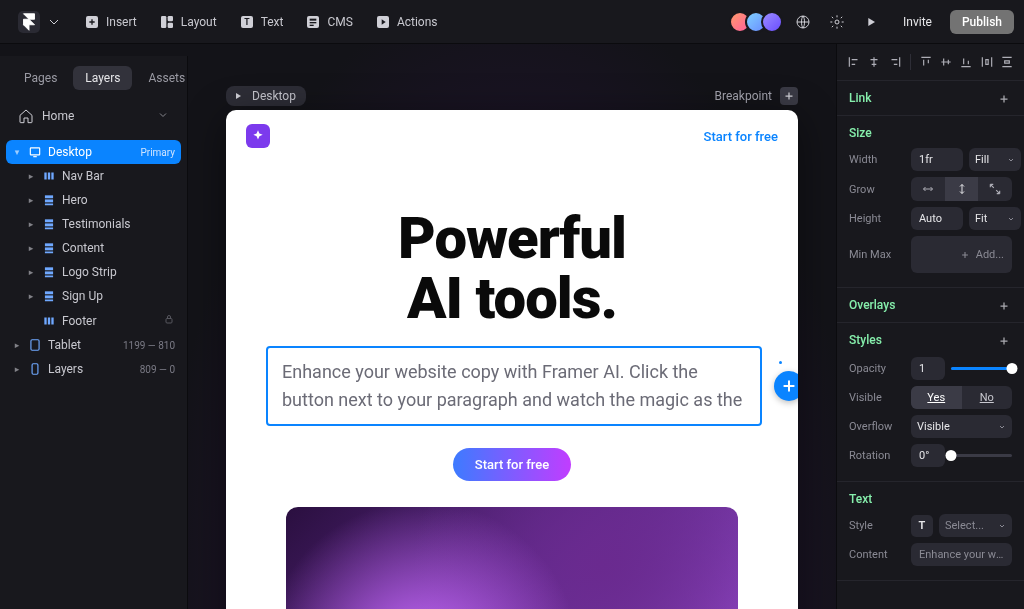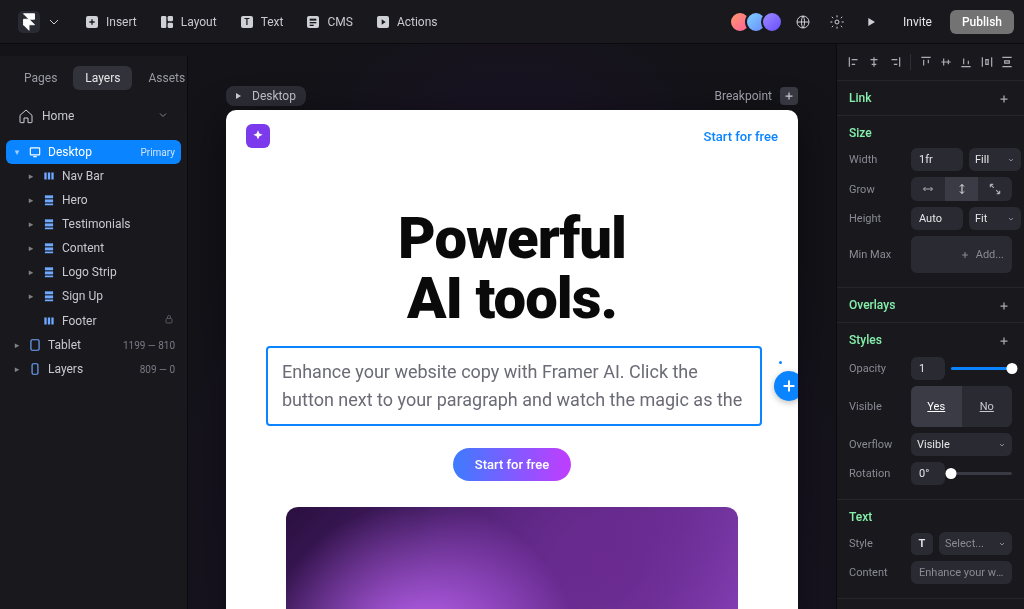--- a/index.html
+++ b/index.html
@@ -79,21 +79,21 @@
   .row .lbl { flex:0 0 56px; color:#8a8a94; font-size:11px; }
   .inp { flex:1; background:#2a2a33; border-radius:6px; padding:5px 8px; color:#e6e6e9; font-size:11px; display:flex; align-items:center; gap:4px; min-width:0; cursor:text;}
   .inp.small{ flex:0 0 52px; min-width:52px; }
   .sel { flex:0 0 52px; background:#2a2a33; border-radius:6px; padding:5px 6px; color:#e6e6e9; font-size:11px; display:flex;align-items:center;justify-content:space-between;cursor:pointer;}
   .sel.big{flex:1;}
   .seg3 { flex:1; display:flex; background:#2a2a33; border-radius:6px; overflow:hidden; }
   .seg3 .s { flex:1; display:flex;align-items:center;justify-content:center; padding:5px 0; cursor:pointer; }
   .seg3 .s.active { background:#3b3b46; }
   .addbtn { flex:1; display:flex; align-items:center; gap:6px; background:#2a2a33; border-radius:6px; padding:12px 8px; color:#8a8a94; font-size:11px; cursor:pointer;justify-content:flex-end;}
   .seg2 { flex:1; display:flex; background:#2a2a33; border-radius:6px; overflow:hidden; }
-  .seg2 .s { flex:1; text-align:center; padding:14px 0; font-size:11px; color:#c8c8cf; cursor:pointer;text-decoration:underline;}
+  .seg2 .s { flex:1; text-align:center; padding:5px 0; font-size:11px; color:#c8c8cf; cursor:pointer;text-decoration:underline;}
   .seg2 .s.active { background:#3b3b46; color:#fff; }
   .slider { flex:1; display:flex; align-items:center; gap:6px; }
   .track { flex:1; height:3px; background:#3a3a45; border-radius:2px; position:relative; }
   .track .fill { position:absolute; left:0; top:0; bottom:0; background:#0a84ff; border-radius:2px; }
   .knob { position:absolute; top:-4px; width:11px;height:11px;border-radius:50%;background:#fff; transform:translateX(-50%);}
   .sect.mini .sect-head{margin-bottom:0;}
   .tchip { width:22px;height:22px;border-radius:5px;background:#2a2a33;display:flex;align-items:center;justify-content:center;font-size:11px;font-weight:600;}
 
   .chev svg, .plus svg, .caret svg { stroke:#cfcfd6; }
 </style>

